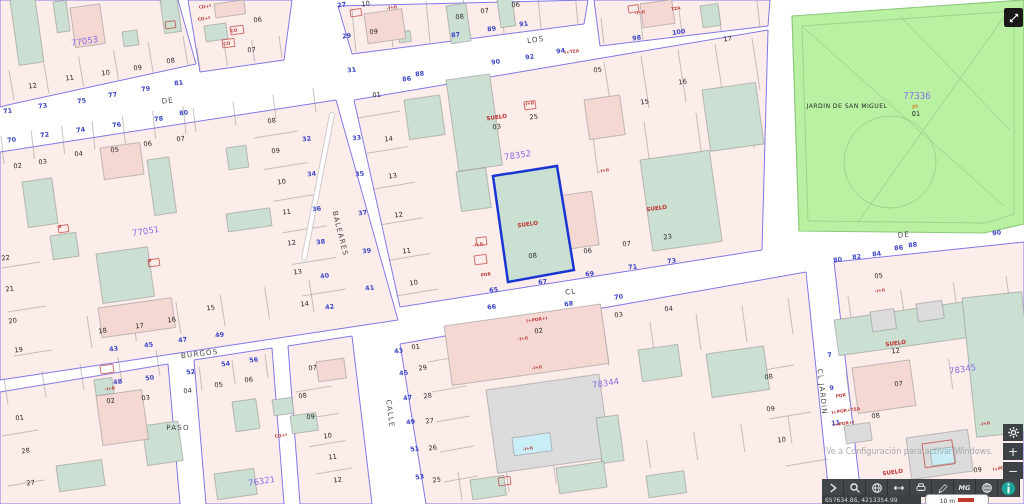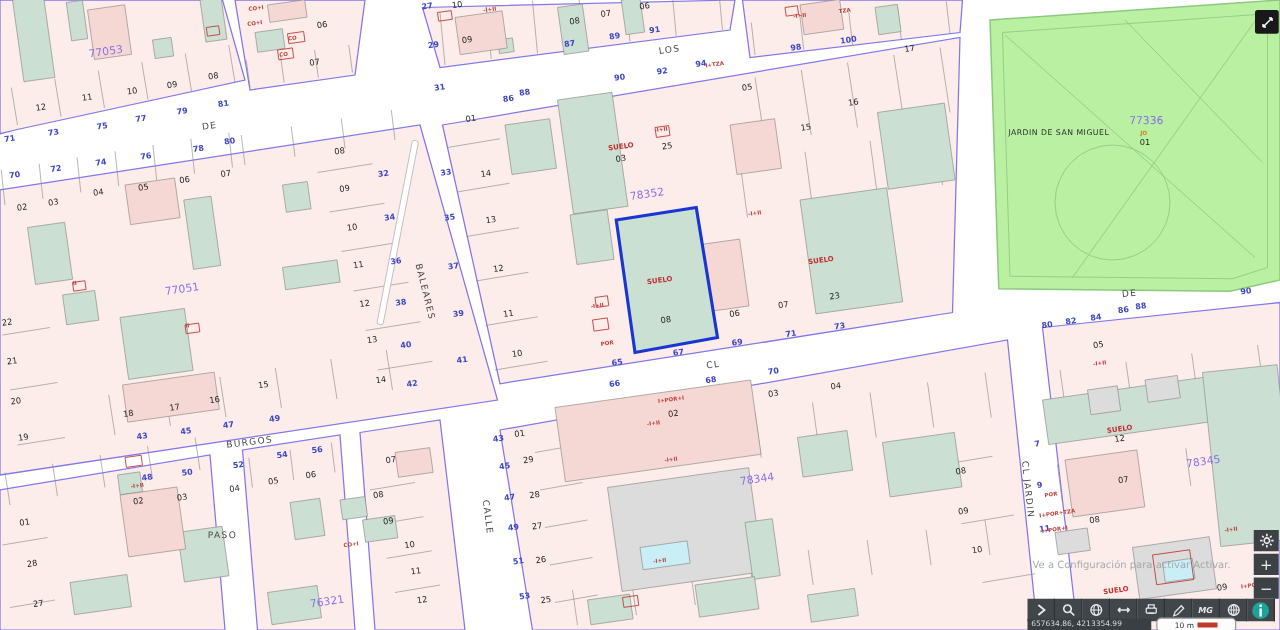--- a/index.html
+++ b/index.html
@@ -431,21 +431,21 @@
       <text x="846" y="412" class="L-r" transform="rotate(-8 846 412)">I+POR+TZA</text>
       <text x="844" y="425" class="L-r" transform="rotate(-8 844 425)">I+POR+I</text>
       <text x="985" y="425" class="L-r" transform="rotate(-8 985 425)">-I+II</text>
       <text x="893" y="474" class="L-R" transform="rotate(-8 893 474)">SUELO</text>
       <text x="999" y="470" class="L-r" transform="rotate(-8 999 470)">I+PO</text>
       <text x="528" y="226" class="L-R" transform="rotate(-8 528 226)">SUELO</text>
       <text x="533" y="258" class="L-p" transform="rotate(-8 533 258)">08</text>
     </svg>
 
   <div class="watermark">
-    <div class="wm2">Ve a Configuración para activar Activar.</div>
+    <div class="wm2">Ve a Configuración para activar Windows.</div>
   </div>
 
   <div class="expand-btn">
     <svg width="12" height="12" viewBox="-6 -6 12 12">
       <path d="M-3.6,3.6 L3.6,-3.6 M3.6,-3.6 h-2.4 M3.6,-3.6 v2.4 M-3.6,3.6 h2.4 M-3.6,3.6 v-2.4" stroke="#fff" stroke-width="1.2" fill="none"></path>
     </svg>
   </div>
 
   <div class="col-btn" style="top:424px;">
     <svg width="13" height="13" viewBox="-6 -6 12 12">

